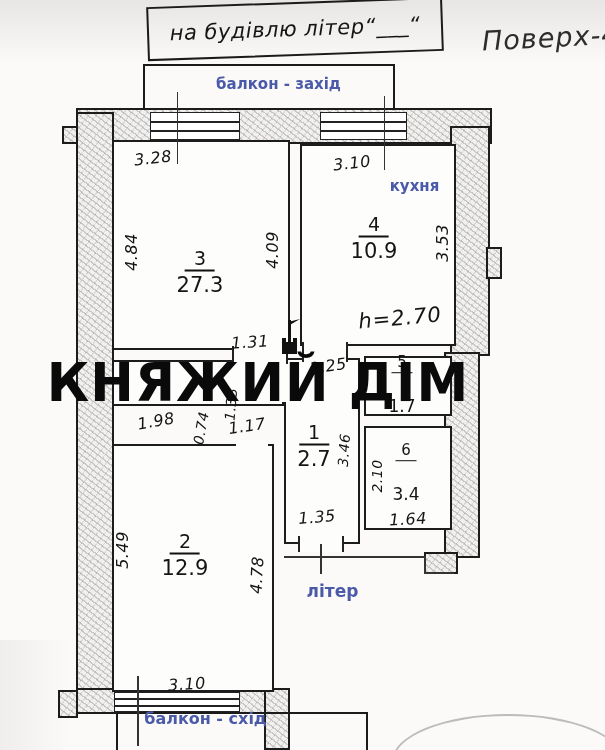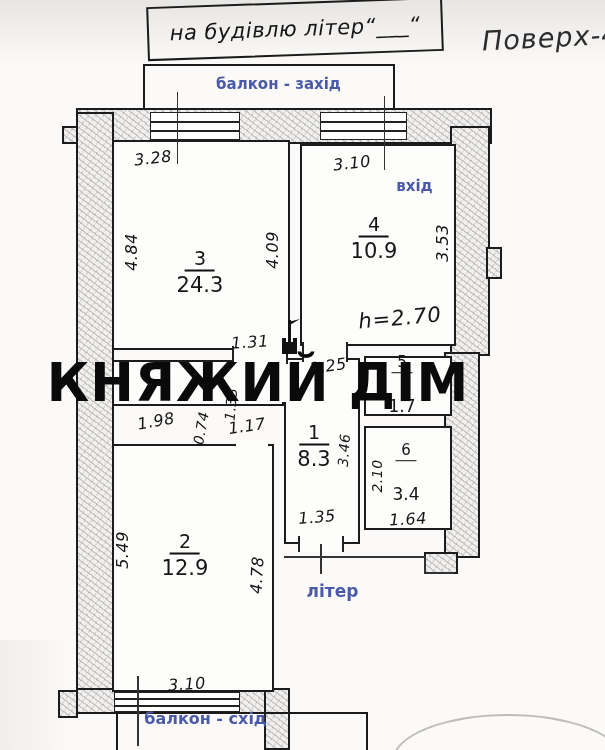--- a/index.html
+++ b/index.html
@@ -109,44 +109,44 @@
 
   <div class="abs thinbox" style="left:116px;top:712px;width:252px;height:50px;"></div>
   <div class="t blue" style="left:195px;top:718px;font-size:16px;">балкон - схід</div>
 
   <div class="abs line" style="left:177px;top:92px;width:1px;height:72px;"></div>
   <div class="abs line" style="left:384px;top:96px;width:1px;height:74px;"></div>
   <div class="abs line" style="left:137px;top:676px;width:1.5px;height:70px;"></div>
 
   <div class="t roomlbl" style="left:200px;top:272px;">
     <div class="num">3</div>
-    <div class="area">24.3</div>
+    <div class="area">27.3</div>
   </div>
   <div class="t roomlbl" style="left:374px;top:238px;">
     <div class="num">4</div>
     <div class="area">10.9</div>
   </div>
   <div class="t roomlbl small" style="left:402px;top:385px;">
     <div class="num">5</div>
     <div class="area">1.7</div>
   </div>
   <div class="t roomlbl" style="left:314px;top:446px;">
     <div class="num">1</div>
-    <div class="area">8.3</div>
+    <div class="area">2.7</div>
   </div>
   <div class="t roomlbl small" style="left:406px;top:473px;">
     <div class="num">6</div>
     <div class="area">3.4</div>
   </div>
   <div class="t roomlbl" style="left:185px;top:555px;">
     <div class="num">2</div>
     <div class="area">12.9</div>
   </div>
 
-  <div class="t blue" style="left:404px;top:186px;font-size:15px;">вхід</div>
+  <div class="t blue" style="left:404px;top:186px;font-size:15px;">кухня</div>
   <div class="t blue" style="left:322px;top:591px;font-size:17px;">літер</div>
   <div class="t handw" style="left:400px;top:318px;transform:translate(-50%,-50%) rotate(-5deg);">h=2.70</div>
 
   <div class="t dim" style="left:153px;top:158px;transform:translate(-50%,-50%) rotate(-6deg);">3.28</div>
   <div class="t dim" style="left:131px;top:252px;transform:translate(-50%,-50%) rotate(-90deg);">4.84</div>
   <div class="t dim" style="left:272px;top:250px;transform:translate(-50%,-50%) rotate(-90deg);">4.09</div>
   <div class="t dim" style="left:352px;top:163px;transform:translate(-50%,-50%) rotate(-6deg);">3.10</div>
   <div class="t dim" style="left:442px;top:243px;transform:translate(-50%,-50%) rotate(-90deg);">3.53</div>
 
   <div class="t dim" style="left:250px;top:342px;transform:translate(-50%,-50%) rotate(-4deg);">1.31</div>

